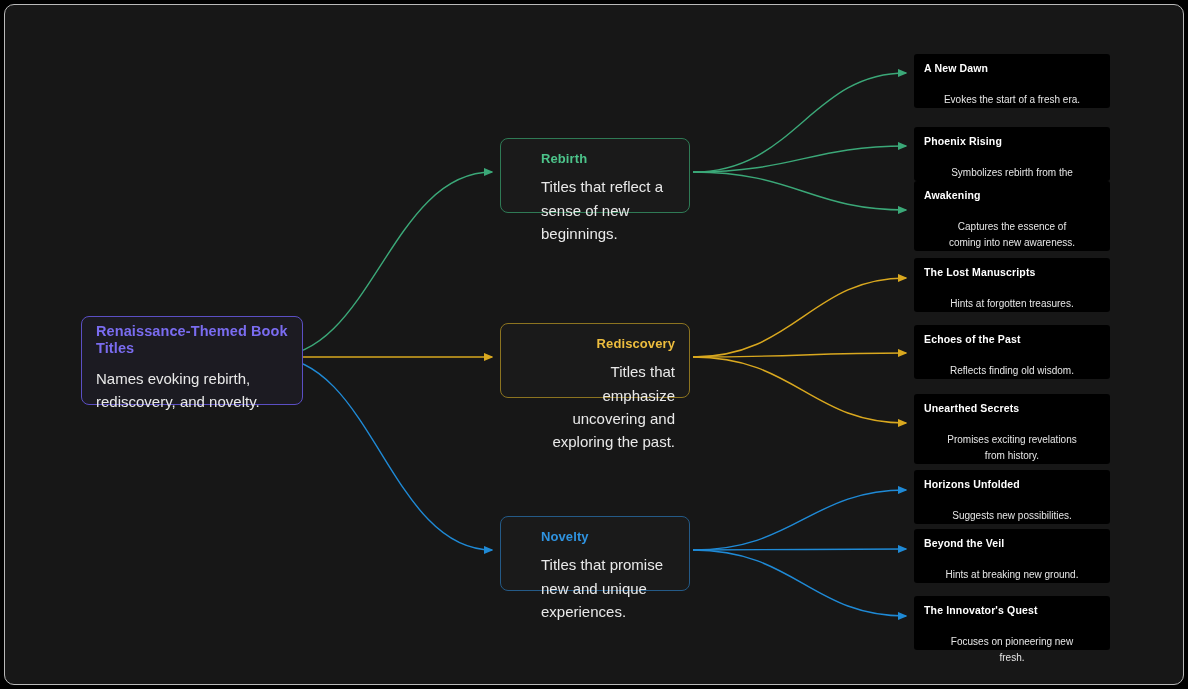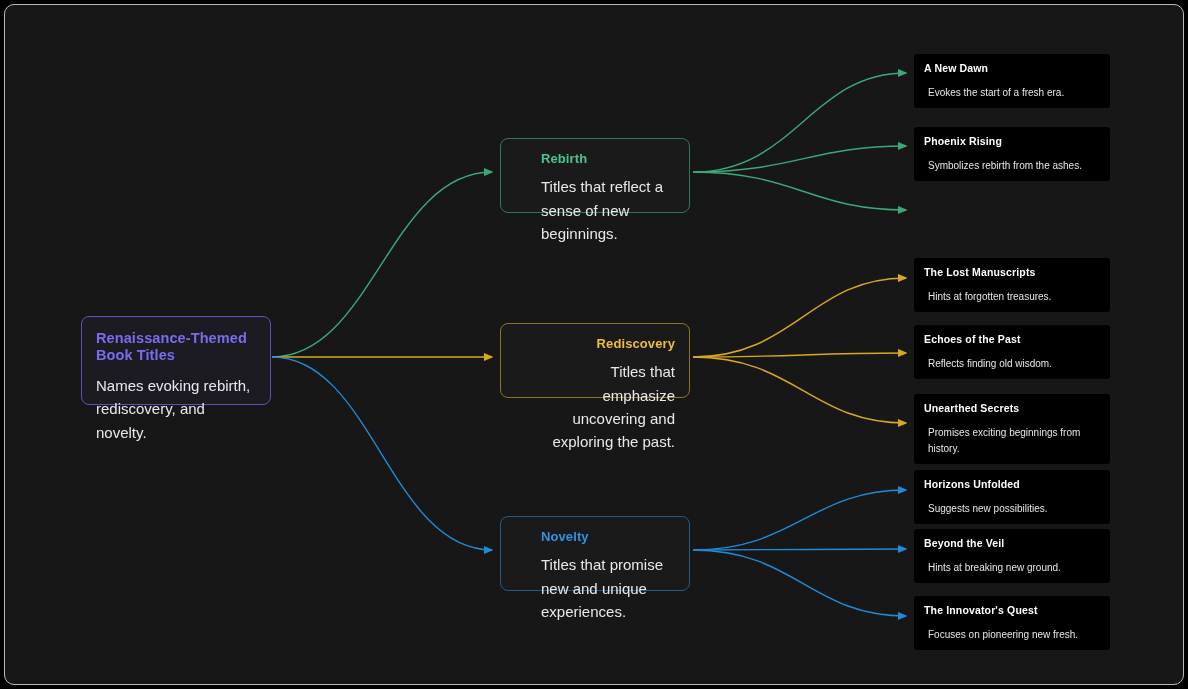--- a/index.html
+++ b/index.html
@@ -55,25 +55,25 @@
   .node-desc {
     font-size: 15px;
     color: #e9e9e9;
     line-height: 1.55;
     margin: 0;
   }
 
   #root-node {
     left: 76px;
     top: 311px;
-    width: 190px;
+    width: 222px;
     height: 89px;
     background: #1c1b22;
     border: 1px solid #5b4fc4;
-    padding: 13px 14px;
+    padding: 6px 14px;
   }
   #root-node .node-title {
     color: #7a6cf0;
     font-size: 14.5px;
     margin-bottom: 10px;
   }
 
   .branch-node {
     width: 190px;
     height: 75px;
@@ -102,21 +102,22 @@
     font-weight: bold;
     color: #ffffff;
     letter-spacing: 0.15px;
     margin: 0 0 10px 0;
     line-height: 1.1;
   }
   .leaf-desc {
     font-size: 10px;
     color: #e6e6e6;
     line-height: 1.6;
-    margin: 4px;
+    margin: 17px;
+    text-align: center;
   }
 </style>
 </head>
 <body>
 
 <div id="mindmap-canvas">
 
   <svg id="edge-layer" viewBox="0 0 1180 681" width="1180" height="681">
     <defs>
       <marker id="ah-green" markerWidth="7" markerHeight="7" refX="6" refY="3" orient="auto">
@@ -168,32 +169,36 @@
   </div>
 
   <div class="leaf-node" style="top:49px;height:54px">
     <div class="leaf-title">A New Dawn</div>
     <div class="leaf-desc">Evokes the start of a fresh era.</div>
   </div>
   <div class="leaf-node" style="top:122px;height:54px">
     <div class="leaf-title">Phoenix Rising</div>
     <div class="leaf-desc">Symbolizes rebirth from the ashes.</div>
   </div>
+  <div class="leaf-node" style="top:176px;height:70px">
+    <div class="leaf-title">Awakening</div>
+    <div class="leaf-desc">Captures the essence of coming into new awareness.</div>
+  </div>
 
   <div class="leaf-node" style="top:253px;height:54px">
     <div class="leaf-title">The Lost Manuscripts</div>
     <div class="leaf-desc">Hints at forgotten treasures.</div>
   </div>
   <div class="leaf-node" style="top:320px;height:54px">
     <div class="leaf-title">Echoes of the Past</div>
     <div class="leaf-desc">Reflects finding old wisdom.</div>
   </div>
   <div class="leaf-node" style="top:389px;height:70px">
     <div class="leaf-title">Unearthed Secrets</div>
-    <div class="leaf-desc">Promises exciting beginnings from history.</div>
+    <div class="leaf-desc">Promises exciting revelations from history.</div>
   </div>
 
   <div class="leaf-node" style="top:465px;height:54px">
     <div class="leaf-title">Horizons Unfolded</div>
     <div class="leaf-desc">Suggests new possibilities.</div>
   </div>
   <div class="leaf-node" style="top:524px;height:54px">
     <div class="leaf-title">Beyond the Veil</div>
     <div class="leaf-desc">Hints at breaking new ground.</div>
   </div>

